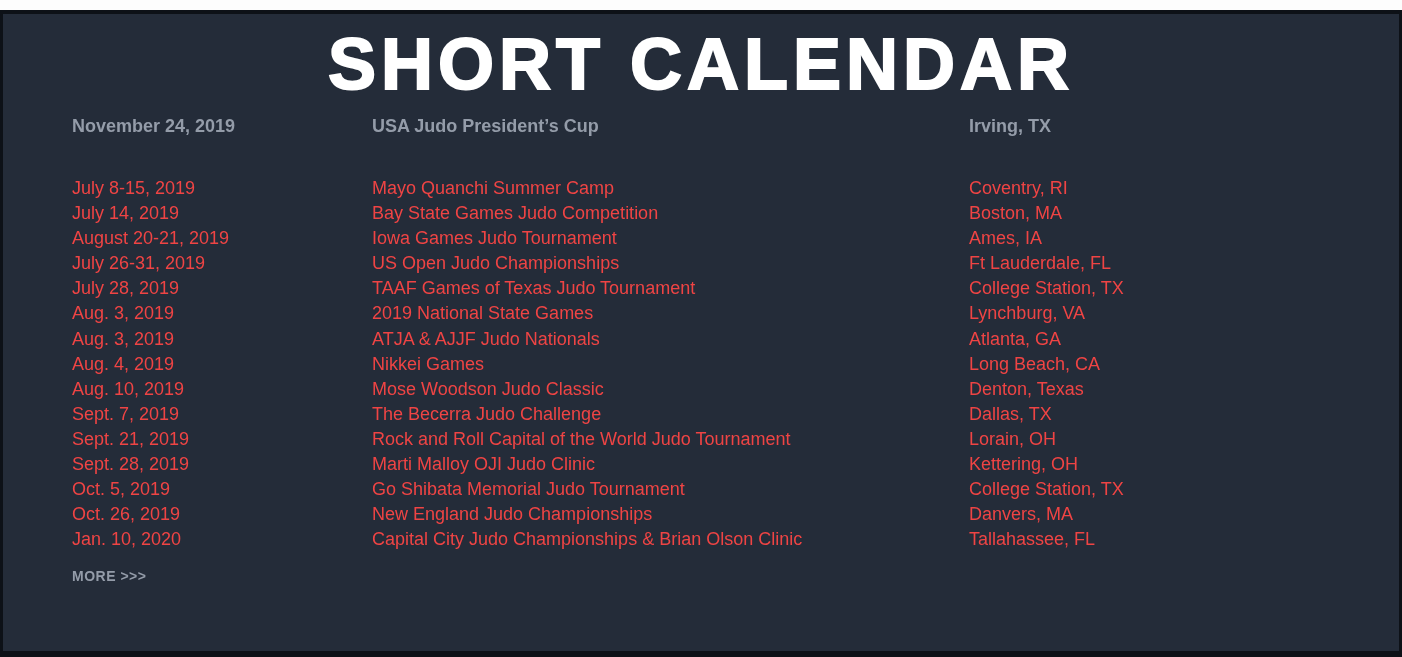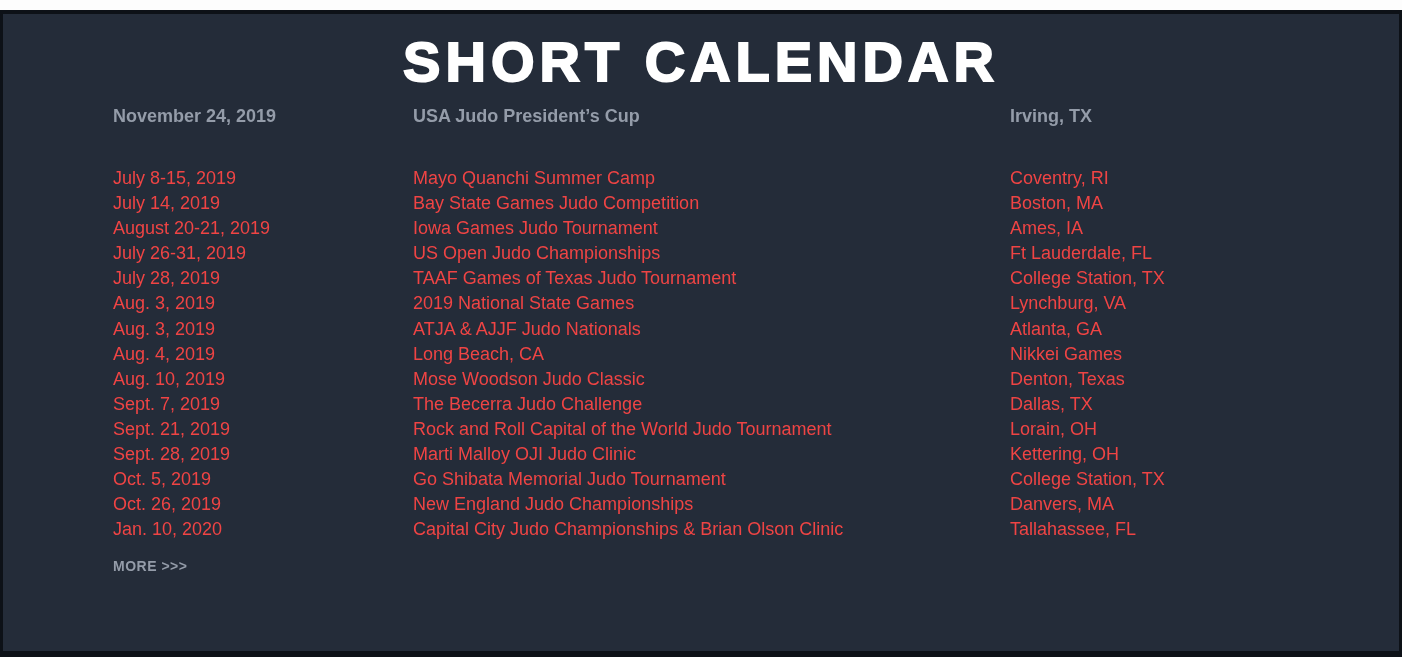--- a/index.html
+++ b/index.html
@@ -18,32 +18,32 @@
   .panel {
     box-sizing: border-box;
     height: 647px;
     background: #242c39;
     border: 3px solid #0d1117;
     border-top-width: 4px;
     border-bottom-width: 6px;
   }
   .page-title {
     margin: 0;
-    padding-top: 20px;
+    padding-top: 14px;
     text-align: center;
     color: #ffffff;
-    font-size: 56px;
+    font-size: 72px;
     font-weight: 900;
     letter-spacing: 5px;
     line-height: 1.0;
     -webkit-text-stroke: 2px #ffffff;
     white-space: nowrap;
   }
   .content {
-    padding-left: 110px;
+    padding-left: 69px;
     padding-right: 20px;
   }
   .row {
     display: grid;
     grid-template-columns: 300px 597px 1fr;
     line-height: 25.1px;
     font-size: 18px;
     color: #ef4444;
   }
   .row.featured {
@@ -124,22 +124,22 @@
   </div>
 
   <div class="row">
     <span class="cell">Aug. 3, 2019</span>
     <span class="cell">ATJA &amp; AJJF Judo Nationals</span>
     <span class="cell">Atlanta, GA</span>
   </div>
 
   <div class="row">
     <span class="cell">Aug. 4, 2019</span>
+    <span class="cell">Nikkei Games</span>
     <span class="cell">Long Beach, CA</span>
-    <span class="cell">Nikkei Games</span>
   </div>
 
   <div class="row">
     <span class="cell">Aug. 10, 2019</span>
     <span class="cell">Mose Woodson Judo Classic</span>
     <span class="cell">Denton, Texas</span>
   </div>
 
   <div class="row">
     <span class="cell">Sept. 7, 2019</span>

